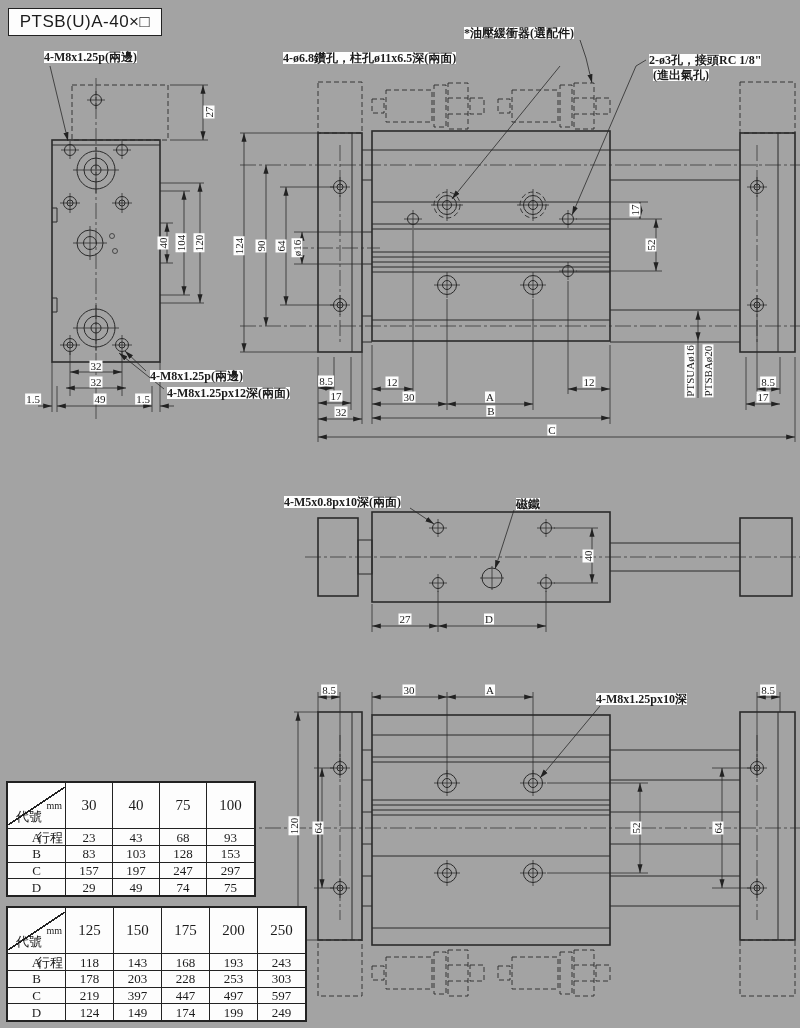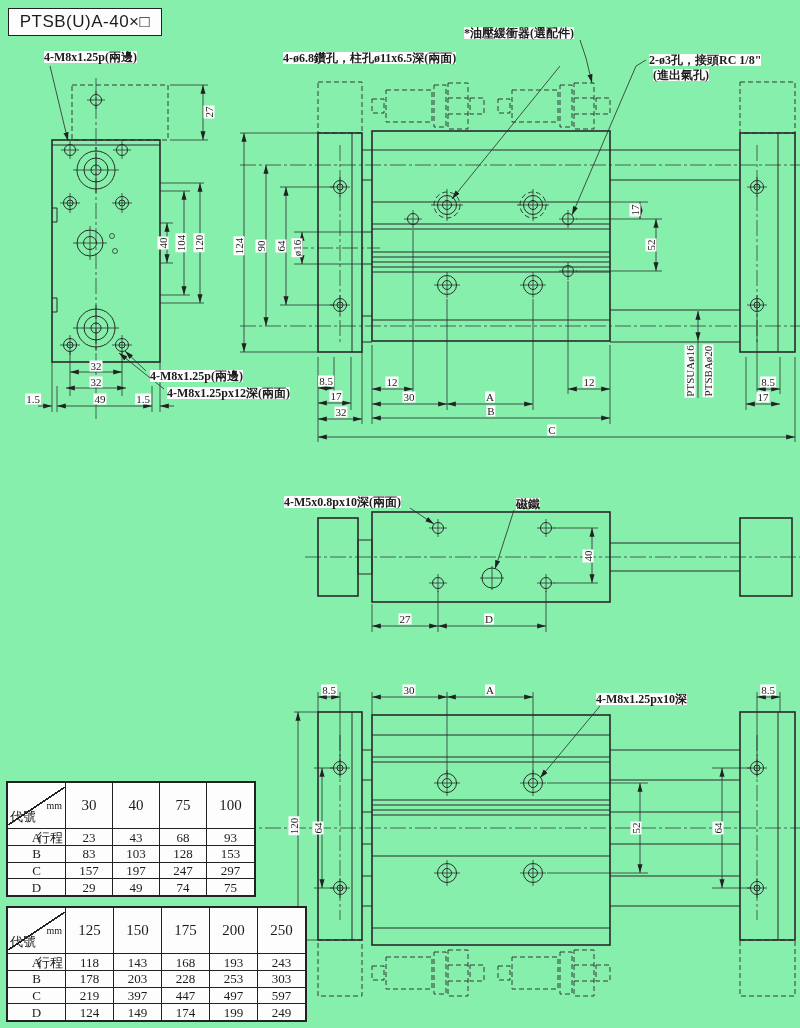--- a/index.html
+++ b/index.html
@@ -1,16 +1,16 @@
 <!DOCTYPE html>
 <html><head>
 <meta charset="utf-8">
 <style>
   html,body{margin:0;padding:0;background:#f2f2f2;}
-  #page{position:relative;width:800px;height:1028px;background:#86efac;overflow:hidden;
+  #page{position:relative;width:800px;height:1028px;background:#a3a3a3;overflow:hidden;
         font-family:"Liberation Serif","DejaVu Serif",serif;color:#1c1c1c;}
   svg{position:absolute;left:0;top:0;}
   .ln{stroke:#2a2a2a;stroke-width:1;fill:none}
   .th{stroke:#2a2a2a;stroke-width:1.6;fill:none}
   .thin{stroke:#2a2a2a;stroke-width:.75;fill:none}
   .dash{stroke:#2a2a2a;stroke-width:.9;fill:none;stroke-dasharray:5 3}
   .cl{stroke:#2a2a2a;stroke-width:.7;fill:none;stroke-dasharray:16 3 3 3}
   .dim{stroke:#2a2a2a;stroke-width:.8;fill:none;marker-start:url(#ar);marker-end:url(#ar)}
   .dimE{stroke:#2a2a2a;stroke-width:.8;fill:none;marker-end:url(#ar)}
   .ld{stroke:#2a2a2a;stroke-width:.8;fill:none;marker-end:url(#ar)}
@@ -24,21 +24,21 @@
             font-family:"Liberation Sans","DejaVu Sans",sans-serif;font-size:17px;letter-spacing:.5px;}
   table.tbl{position:absolute;border-collapse:collapse;background:#fdfdfd;table-layout:fixed;}
   .tbl td{border:1px solid #222;text-align:center;vertical-align:middle;padding:0;
           font-size:13px;line-height:1;}
   .tbl{border:2px solid #222;}
   .tbl td.hd{font-size:15px;}
   .diag{position:relative;width:57px;height:38px;
         background:linear-gradient(to bottom right,transparent calc(50% - .7px),#222 calc(50% - .7px),#222 calc(50% + .7px),transparent calc(50% + .7px));}
   .diag .ct{position:absolute;right:2px;top:1px;font-size:13px;margin-top:43px;}
   .diag .cu{position:absolute;right:3px;top:14px;font-size:10px;}
-  .diag .cb{position:absolute;left:2px;bottom:2px;font-size:13px;}
+  .diag .cb{position:absolute;left:8px;bottom:2px;font-size:13px;}
 </style>
 </head>
 <body>
 
 <div id="page">
 
 <svg width="800" height="1028" viewBox="0 0 800 1028">
   <defs>
     <marker id="ar" markerWidth="12" markerHeight="8" refX="11" refY="4" orient="auto-start-reverse">
       <path d="M0,.8L11,4L0,7.2z" fill="#222"></path>

